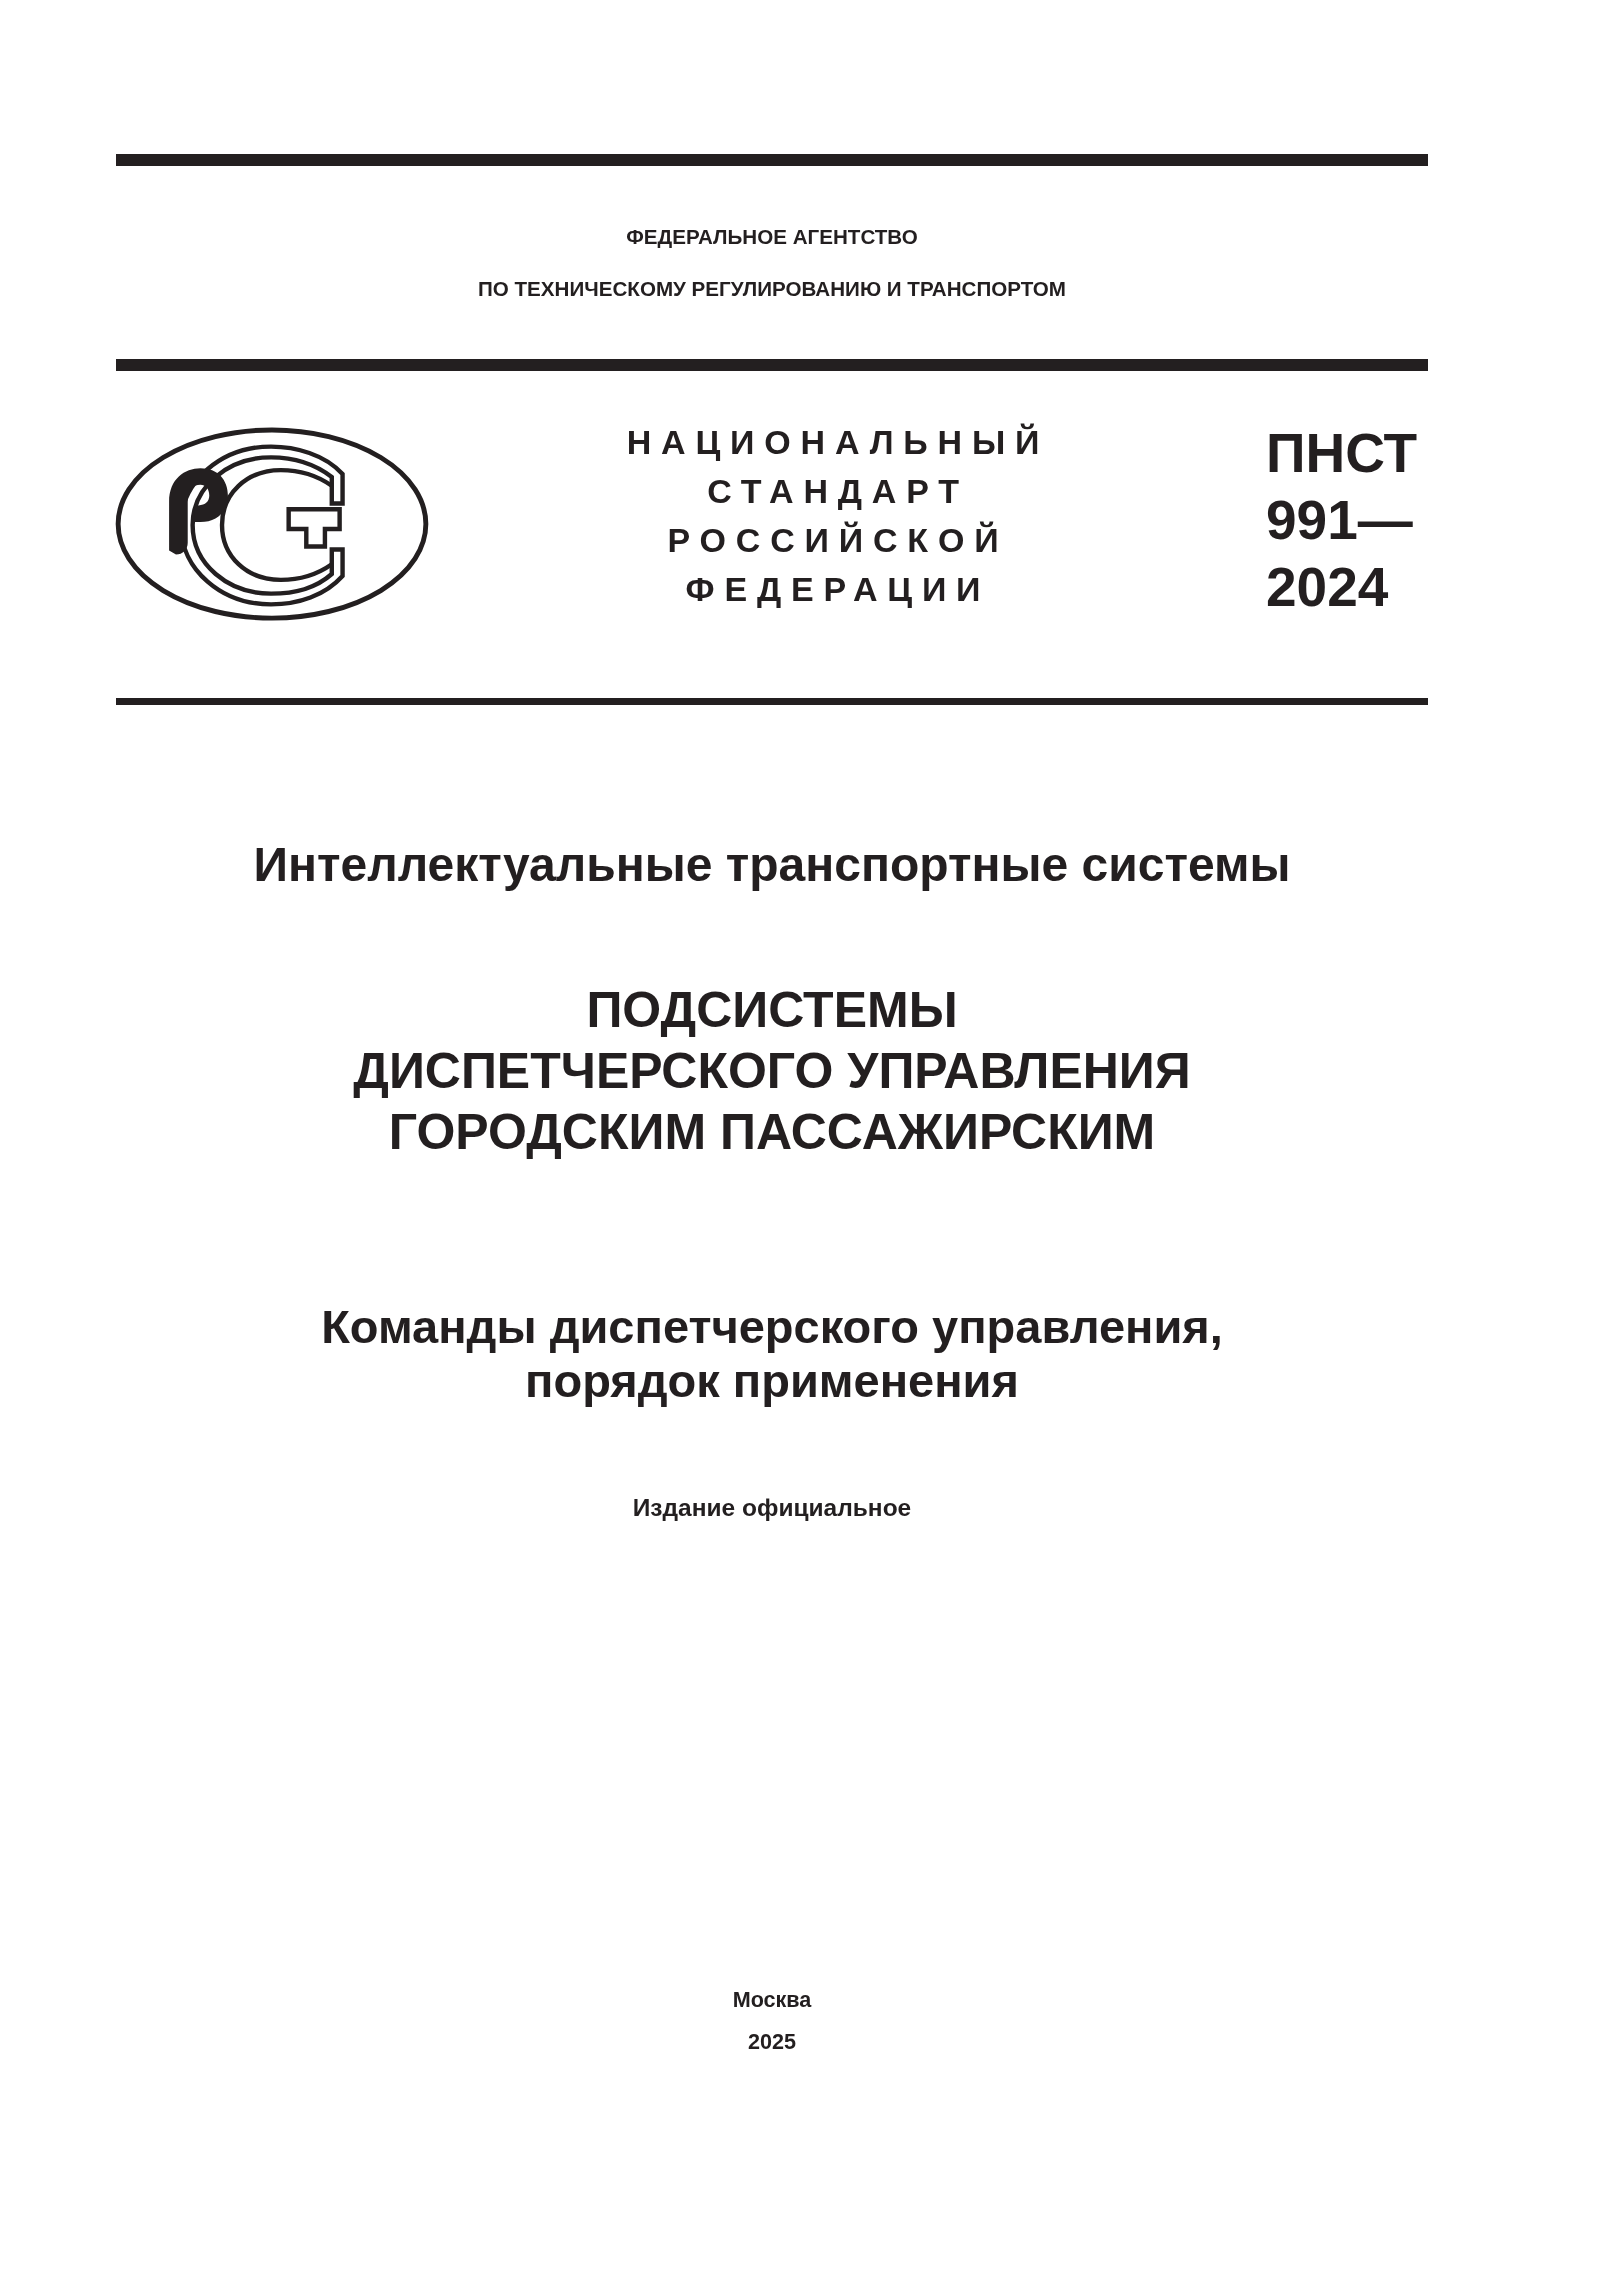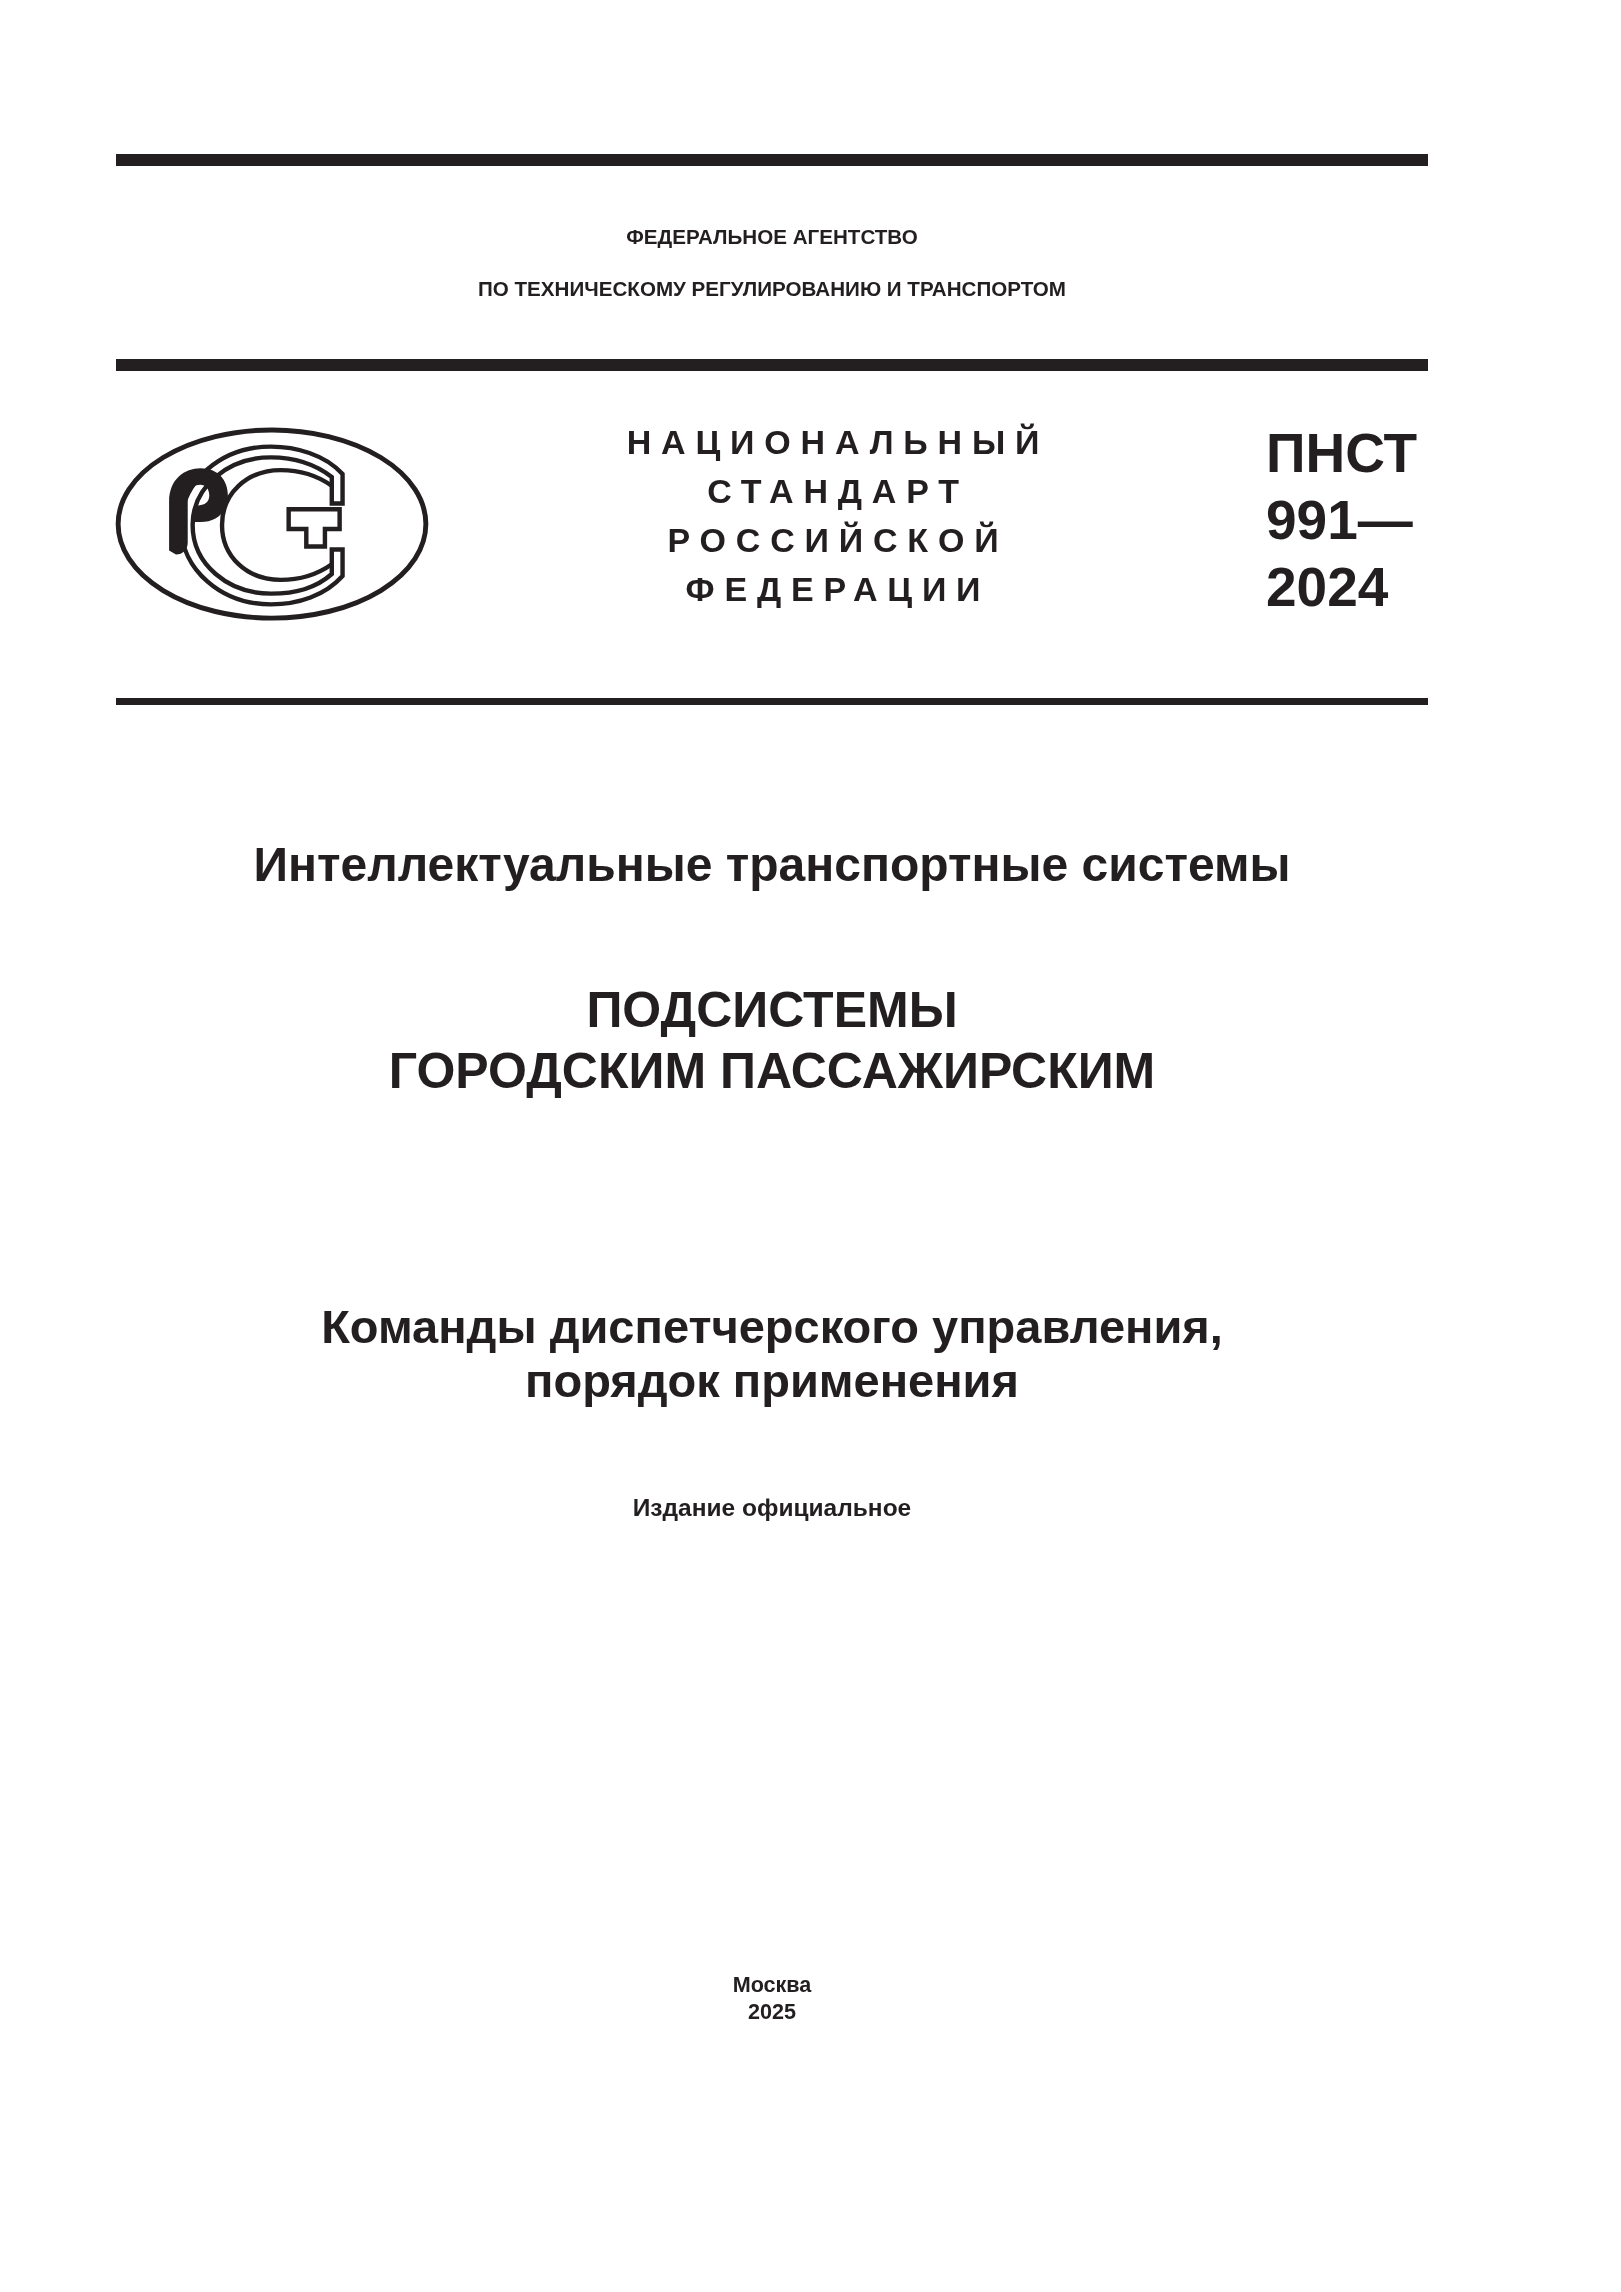--- a/index.html
+++ b/index.html
@@ -12,21 +12,21 @@
            font-size:34px; letter-spacing:9.8px; white-space:nowrap; line-height:49px; }
   .stack div { height:49px; }
   .code { position:absolute; left:1266px; top:420px; font-weight:bold; font-size:55px; line-height:67px; white-space:nowrap; }
   .subtitle { font-size:48px; line-height:48px; }
   .title { font-size:50px; line-height:61px; }
   .title div { height:61px; }
   .commands { font-size:47px; line-height:54px; }
   .commands div { height:54px; }
   .official { font-size:24.5px; line-height:24.5px; }
   .imprint { font-size:21.6px; line-height:27.4px; }
-  .imprint div { height:27.4px; }
+  .imprint div { height:27.4px;margin-top:15px; }
   .logo { position:absolute; left:114px; top:427px; width:316px; height:196px; }
 </style>
 </head>
 <body>
 
 <div class="bar" style="top:154px;height:11.8px;"></div>
 
 <div class="center-line agency" style="top:227px;">ФЕДЕРАЛЬНОЕ АГЕНТСТВО</div>
 <div class="center-line agency" style="top:279px;">ПО ТЕХНИЧЕСКОМУ РЕГУЛИРОВАНИЮ И ТРАНСПОРТОМ</div>
 
@@ -58,20 +58,21 @@
   <div>991—</div>
   <div>2024</div>
 </div>
 
 <div class="bar" style="top:698px;height:6.9px;"></div>
 
 <div class="center-line subtitle" style="top:841px;">Интеллектуальные транспортные системы</div>
 
 <div class="center-line title" style="top:980px;">
   <div>ПОДСИСТЕМЫ</div>
+  <div>ДИСПЕТЧЕРСКОГО УПРАВЛЕНИЯ</div>
   <div>ГОРОДСКИМ ПАССАЖИРСКИМ</div>
 </div>
 
 <div class="center-line commands" style="top:1276px;margin-top:24px;">
   <div>Команды диспетчерского управления,</div>
   <div>порядок применения</div>
 </div>
 
 <div class="center-line official" style="top:1496px;">Издание официальное</div>
 

